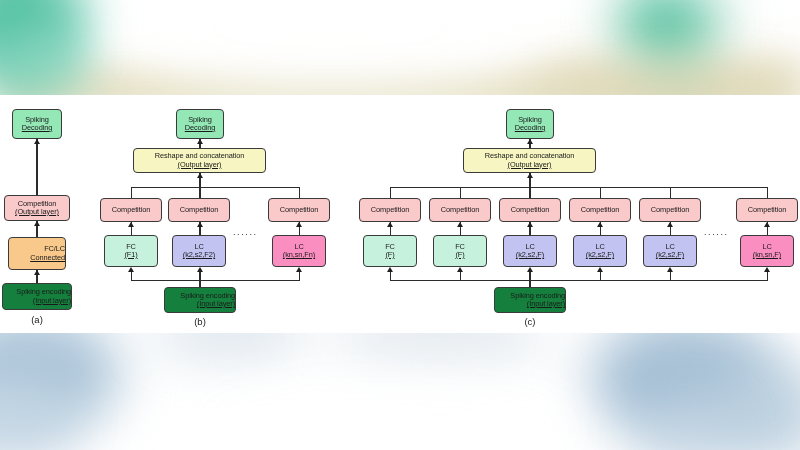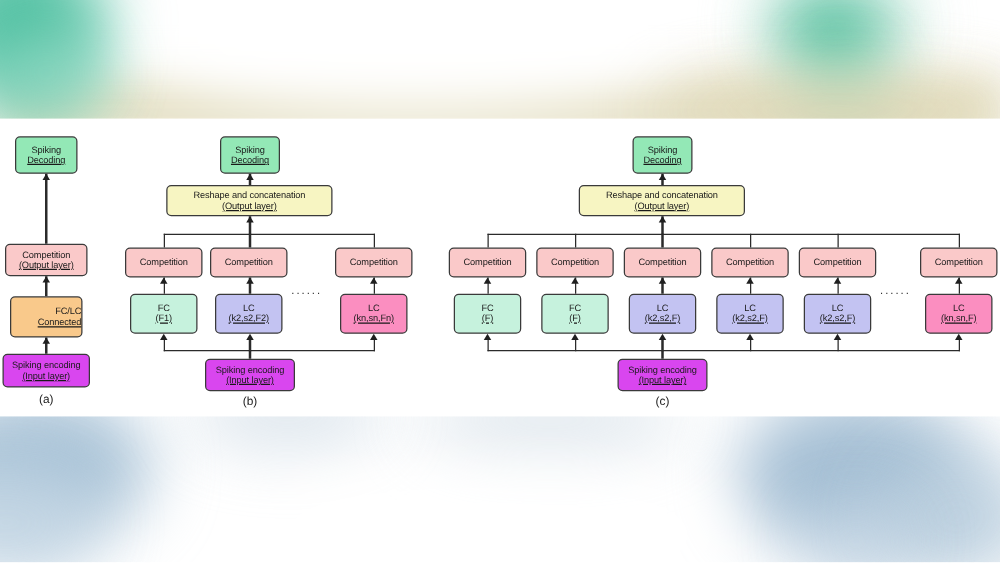--- a/index.html
+++ b/index.html
@@ -29,21 +29,21 @@
     font-size:7.4px;letter-spacing:-0.1px;
   }
   .box .l2{display:block;text-decoration:underline;}
   .green{background:#93e8b6;}
   .mint{background:#c6f2dd;}
   .pink{background:#fac9c9;}
   .hotpink{background:#fb8ec0;}
   .lilac{background:#c3c3f2;}
   .yellow{background:#f7f5c2;}
   .orange{background:#f9c98b;align-items:flex-end;}
-  .blue{background:#d946ef;}
+  .blue{background:#15803d;align-items:flex-end;}
 
   
   .vline{position:absolute;width:1.4px;background:#2b2b2b;}
   .hline{position:absolute;height:1.4px;background:#2b2b2b;}
   .arrow{position:absolute;width:0;height:0;
          border-left:3.4px solid transparent;border-right:3.4px solid transparent;
          border-bottom:5.2px solid #1f1f1f;}
   .dots{position:absolute;color:#2b2b2b;font-size:9px;letter-spacing:1.6px;line-height:1;}
 
   .panel-label{position:absolute;font-size:9.5px;color:#1a1a1a;text-align:center;}

